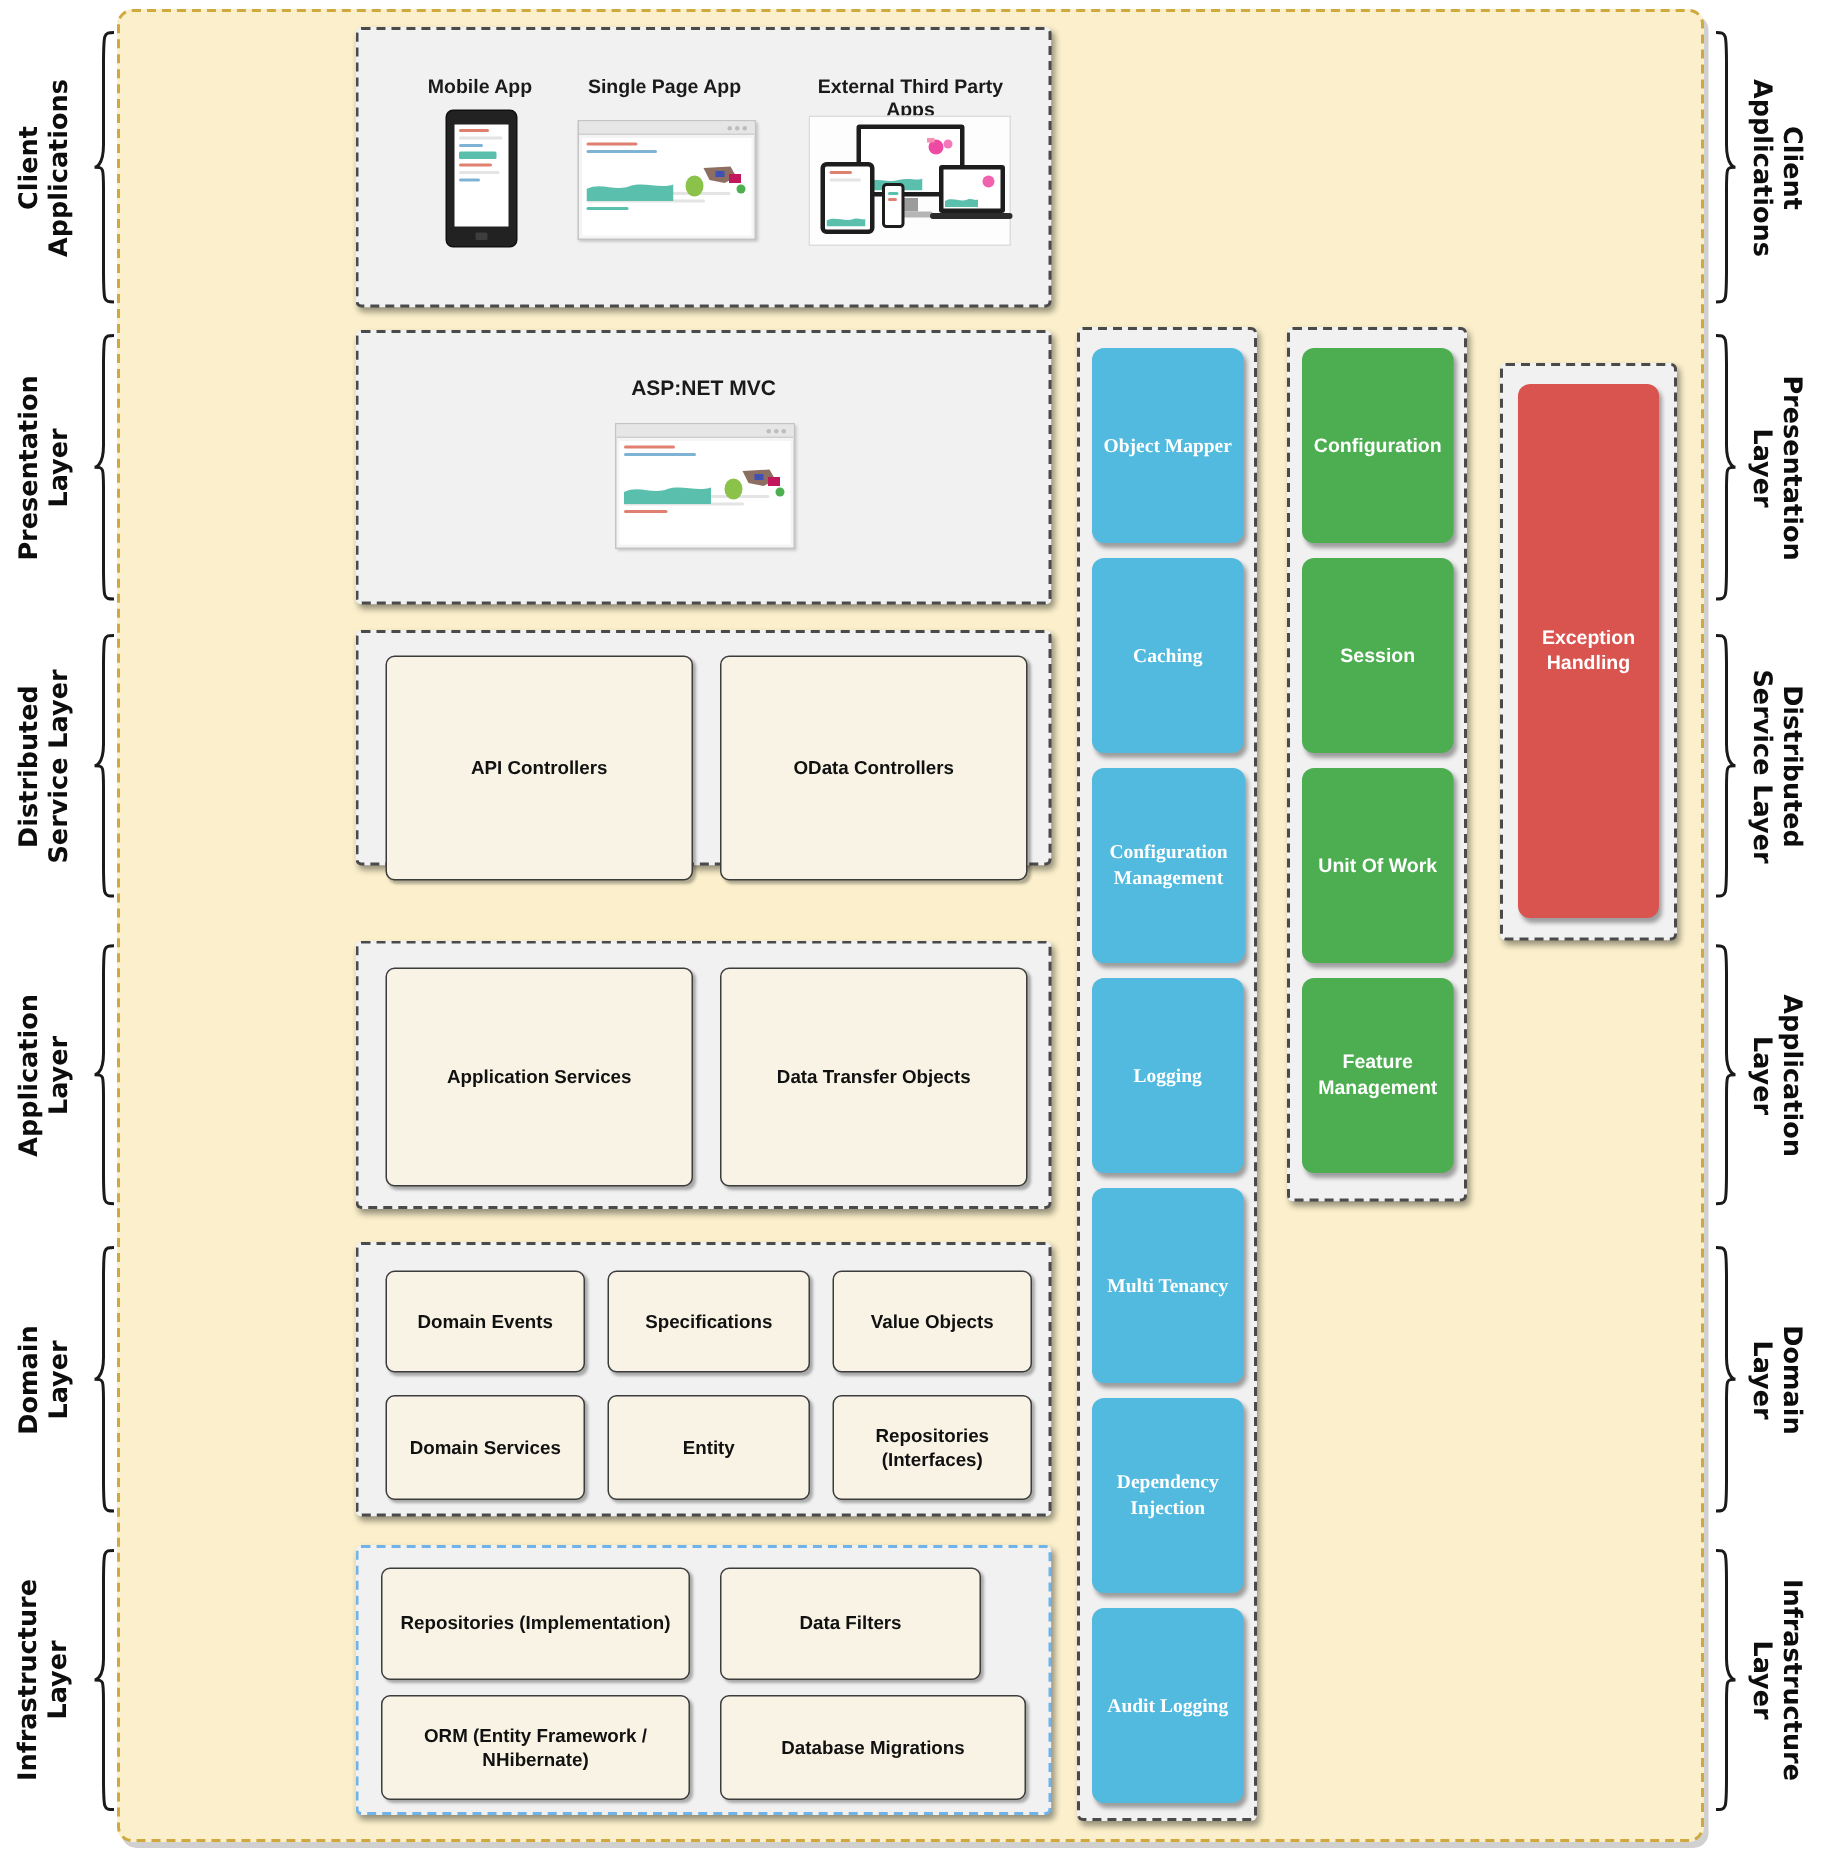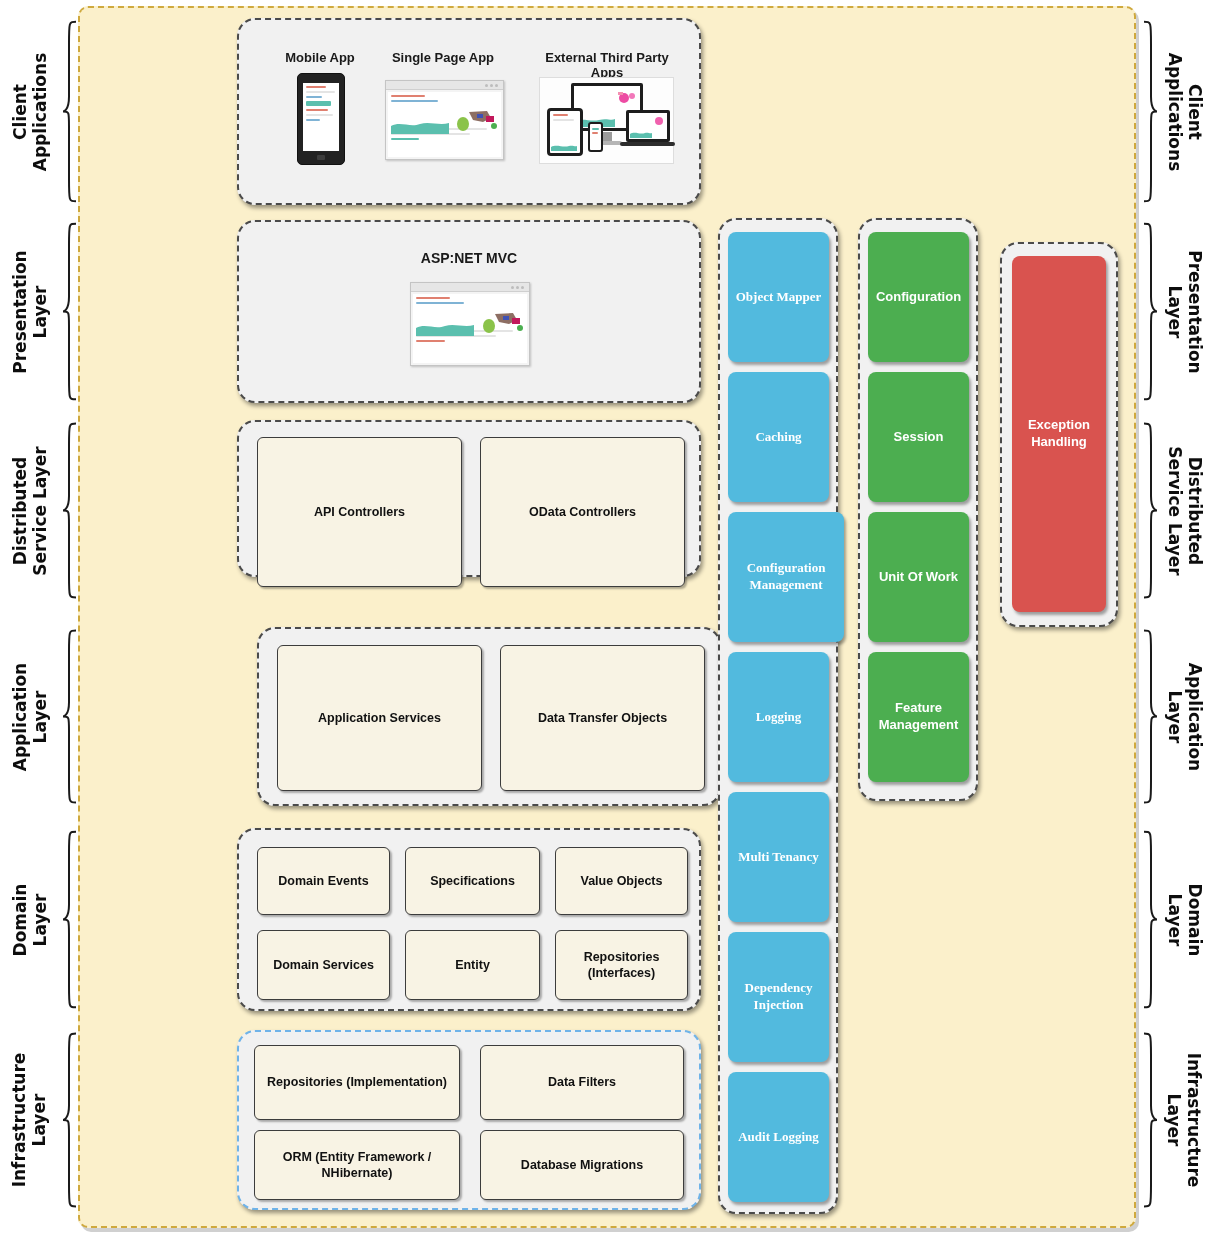--- a/index.html
+++ b/index.html
@@ -6,21 +6,21 @@
     --blue:#1763a3; --cyan:#52bade; --green:#4cae50; --red:#d9534f;
     --background:#fbf0cb; --panel:#f1f1f1; --beige:#f8f3e4;
     --outer_border:#cfa93d; --infra_border:#6fb3e9;
   }
   *{box-sizing:border-box; margin:0; padding:0;}
   body{font-family:"Liberation Sans","DejaVu Sans",sans-serif; background:#fff;}
   .canvas{position:relative; width:1220px; height:1236px; background:#fff; overflow:hidden;}
   .outer{position:absolute; left:78px; top:6px; width:1058px; height:1222px;
     background:var(--background); border:2px dashed var(--outer_border); border-radius:10px;
     box-shadow:3px 4px 0 rgba(150,150,150,.45);}
-  .panel{position:absolute; background:var(--panel); border:2px dashed #4a4a4a; border-radius:18px;
+  .panel{position:absolute; background:var(--panel); border:2px dashed #4a4a4a; border-radius:4px;
     box-shadow:2px 3px 4px rgba(0,0,0,.4);}
   .panel.infra{border-color:var(--infra_border);}
   .bx{position:absolute; background:var(--beige); border:1px solid #3c3c3c; border-radius:6px;
     box-shadow:2px 2px 2px rgba(0,0,0,.3); display:flex; align-items:center; justify-content:center;
     text-align:center; font-weight:bold; font-size:12.5px; color:#111; padding:4px 8px; line-height:1.3;}
   .cbox{position:absolute; border-radius:8px; color:#fff; font-weight:bold; font-size:13px;
     display:flex; align-items:center; justify-content:center; text-align:center; padding:4px 6px;
     line-height:1.3; box-shadow:2px 3px 3px rgba(0,0,0,.35);}
   .c-blue{background:var(--blue);} .c-cyan{background:var(--cyan);}
   .c-green{background:var(--green);} .c-red{background:var(--red);}
@@ -256,45 +256,45 @@
         <div class="ln red" style="width:25%;"></div>
       </div>
     </div>
   </div>
 
   <div class="panel" style="left:237px; top:420px; width:464px; height:157px;">
     <div class="bx" style="left:18px;  top:15px; width:205px; height:150px;">API Controllers</div>
     <div class="bx" style="left:241px; top:15px; width:205px; height:150px;">OData Controllers</div>
   </div>
 
-  <div class="panel" style="left:237px; top:627px; width:464px; height:179px;margin-left:20px;">
+  <div class="panel" style="left:237px; top:627px; width:464px; height:179px;">
     <div class="bx" style="left:18px;  top:16px; width:205px; height:146px;">Application Services</div>
     <div class="bx" style="left:241px; top:16px; width:205px; height:146px;">Data Transfer Objects</div>
   </div>
 
   <div class="panel" style="left:237px; top:828px; width:464px; height:183px;">
     <div class="bx" style="left:18px;  top:17px;  width:133px; height:68px;">Domain Events</div>
     <div class="bx" style="left:166px; top:17px;  width:135px; height:68px;">Specifications</div>
     <div class="bx" style="left:316px; top:17px;  width:133px; height:68px;">Value Objects</div>
     <div class="bx" style="left:18px;  top:100px; width:133px; height:70px;">Domain Services</div>
     <div class="bx" style="left:166px; top:100px; width:135px; height:70px;">Entity</div>
     <div class="bx" style="left:316px; top:100px; width:133px; height:70px;">Repositories (Interfaces)</div>
   </div>
 
   <div class="panel infra" style="left:237px; top:1030px; width:464px; height:180px;">
     <div class="bx" style="left:15px;  top:13px; width:206px; height:75px;">Repositories (Implementation)</div>
-    <div class="bx" style="left:241px; top:13px; width:204px; height:75px;">Data Filters</div>
+    <div class="bx" style="left:241px; top:13px; width:174px; height:75px;">Data Filters</div>
     <div class="bx" style="left:15px;  top:98px; width:206px; height:70px;">ORM (Entity Framework / NHibernate)</div>
     <div class="bx" style="left:241px; top:98px; width:204px; height:70px;">Database Migrations</div>
   </div>
 
   <div class="panel" style="left:718px; top:218px; width:120px; height:996px;font-family:Liberation Serif, serif;">
     <div class="cbox c-cyan" style="left:8px; top:12px;  width:101px; height:130px;">Object Mapper</div>
     <div class="cbox c-cyan" style="left:8px; top:152px; width:101px; height:130px;">Caching</div>
-    <div class="cbox c-cyan" style="left:8px; top:292px; width:116px; height:130px;">Configuration Management</div>
+    <div class="cbox c-cyan" style="left:8px; top:292px; width:102px; height:130px;">Configuration Management</div>
     <div class="cbox c-cyan" style="left:8px; top:432px; width:101px; height:130px;">Logging</div>
     <div class="cbox c-cyan" style="left:8px; top:572px; width:101px; height:130px;">Multi Tenancy</div>
     <div class="cbox c-cyan" style="left:8px; top:712px; width:101px; height:130px;">Dependency Injection</div>
     <div class="cbox c-cyan" style="left:8px; top:852px; width:101px; height:130px;">Audit Logging</div>
   </div>
 
   <div class="panel" style="left:858px; top:218px; width:120px; height:583px;">
     <div class="cbox c-green" style="left:8px; top:12px;  width:101px; height:130px;">Configuration</div>
     <div class="cbox c-green" style="left:8px; top:152px; width:101px; height:130px;">Session</div>
     <div class="cbox c-green" style="left:8px; top:292px; width:101px; height:130px;">Unit Of Work</div>

